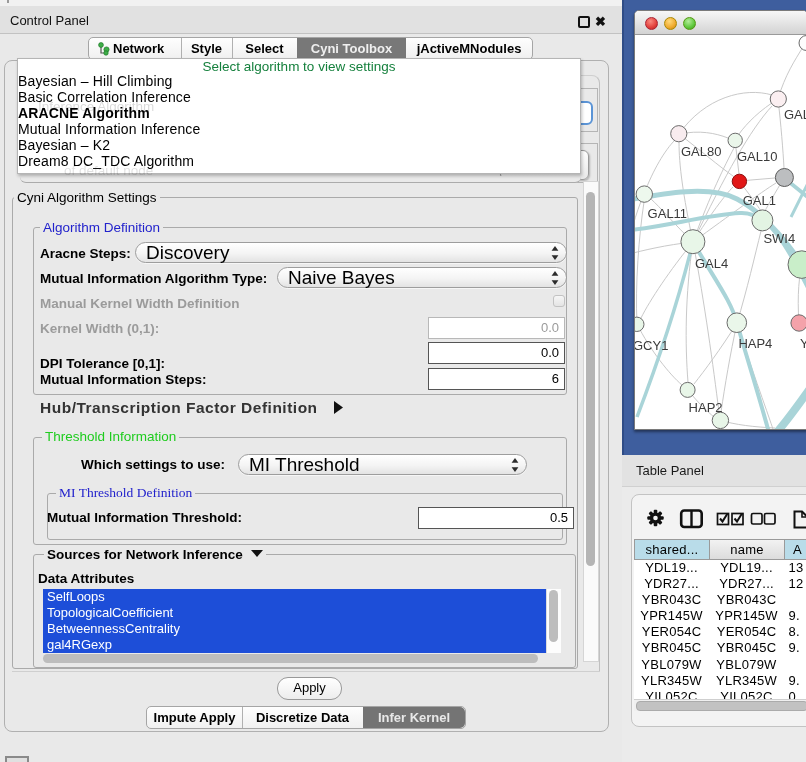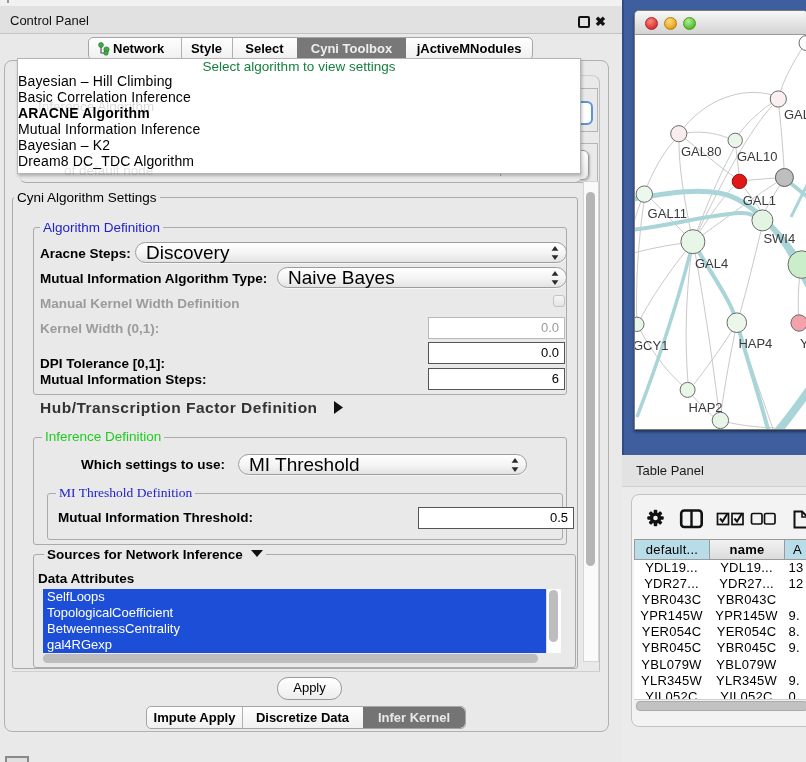--- a/index.html
+++ b/index.html
@@ -144,22 +144,22 @@
         <rect x="106.5" y="5.5" width="10.5" height="10.5" rx="1.5"></rect>
         <rect x="119.5" y="5.5" width="10.5" height="10.5" rx="1.5"></rect>
       </g>
 
       <path d="M149.5 3.5 h7.5 l5.5 5.5 v10.5 h-13 z" fill="none" stroke="#111" stroke-width="2"></path>
       <path d="M157 3.5 v5.5 h5.5" fill="none" stroke="#111" stroke-width="1.6"></path>
     </svg>
   </div>
 
   <div class="abs" style="left:634px;top:539px;width:172px;height:160px;overflow:hidden;background:#fff;font-size:13px;letter-spacing:0.25px;">
-    <div class="abs" style="left:0;top:0;width:75px;height:21px;background:#b9dce9;border:1px solid #9a9a9a;border-right:none;box-sizing:border-box;text-align:center;line-height:20px;">default...</div>
-    <div class="abs" style="left:75px;top:0;width:75px;height:21px;background:linear-gradient(#f2f2f2,#dcdcdc);border:1px solid #9a9a9a;border-right:none;box-sizing:border-box;text-align:center;line-height:20px;font-weight:bold;">name</div>
+    <div class="abs" style="left:0;top:0;width:75px;height:21px;background:#b9dce9;border:1px solid #9a9a9a;border-right:none;box-sizing:border-box;text-align:center;line-height:20px;">shared...</div>
+    <div class="abs" style="left:75px;top:0;width:75px;height:21px;background:linear-gradient(#f2f2f2,#dcdcdc);border:1px solid #9a9a9a;border-right:none;box-sizing:border-box;text-align:center;line-height:20px;">name</div>
     <div class="abs" style="left:150px;top:0;width:60px;height:21px;background:#b9dce9;border:1px solid #9a9a9a;box-sizing:border-box;line-height:20px;padding-left:8px;">A</div>
     <div class="abs" style="left:0;top:21px;width:220px;">
       <div style="display:grid;grid-template-columns:75px 75px 70px;grid-auto-rows:16.1px;text-align:center;line-height:16.1px;">
         <div>YDL19...</div>
           <div>YDL19...</div>
           <div class="c3">13</div>
         <div>YDR27...</div>
           <div>YDR27...</div>
           <div class="c3">12</div>
         <div>YBR043C</div>
@@ -263,33 +263,33 @@
   <div class="lbl" style="left:40px;top:372px;">Mutual Information Steps:</div>
   <div class="fld" style="left:428px;top:368px;width:130px;height:20px;border:1px solid #555;">6</div>
 
   <div class="lbl" style="left:40px;top:399px;font-size:15.5px;letter-spacing:0.5px;font-weight:600;color:#333;">Hub/Transcription Factor Definition
     <svg width="11" height="13" style="margin-left:11px;vertical-align:-1px;" xmlns="http://www.w3.org/2000/svg">
         <path d="M1 0 L10 6.5 L1 13 Z" fill="#111"></path>
       </svg>
   </div>
 
   <div class="grp" style="left:33px;top:437px;width:532px;height:106px;"></div>
-  <div class="grplbl" style="left:42px;top:429px;color:#1ecc1e;">Inference Definition</div>
+  <div class="grplbl" style="left:42px;top:429px;color:#1ecc1e;">Threshold Information</div>
   <div class="lbl" style="left:81px;top:457px;">Which settings to use:</div>
   <div class="combo" style="left:238px;top:454px;width:277px;height:19px;">MI Threshold
     <span class="arrows">
         <svg width="8" height="14" xmlns="http://www.w3.org/2000/svg">
           <path d="M4 0 L7.4 4.8 H0.6 Z" fill="#2b2b2b"></path>
           <path d="M4 14 L0.6 9.2 H7.4 Z" fill="#2b2b2b"></path>
         </svg>
       </span>
   </div>
   <div class="grp" style="left:47px;top:493px;width:514px;height:45px;"></div>
   <div class="grplbl" style="left:56px;top:485px;color:#2222cc;font-family:Liberation Serif, serif;">MI Threshold Definition</div>
-  <div class="lbl" style="left:58px;top:510px;">Mutual Information Threshold:</div>
+  <div class="lbl" style="left:47px;top:510px;">Mutual Information Threshold:</div>
   <div class="fld" style="left:418px;top:507px;width:141px;height:20px;border:1px solid #555;padding-left:8px;">0.5</div>
 
   <div class="grp" style="left:33px;top:554px;width:541px;height:112px;"></div>
   <div class="grplbl b" style="left:44px;top:547px;">Sources for Network Inference
     <svg width="12" height="9" style="margin-left:4px;vertical-align:1px;" xmlns="http://www.w3.org/2000/svg">
         <path d="M0 1 L12 1 L6 8 Z" fill="#111"></path>
       </svg>
   </div>
   <div class="lbl" style="left:38px;top:571px;">Data Attributes</div>
   <div class="abs" style="left:43px;top:589px;width:518px;height:64px;background:#fff;overflow:hidden;">

